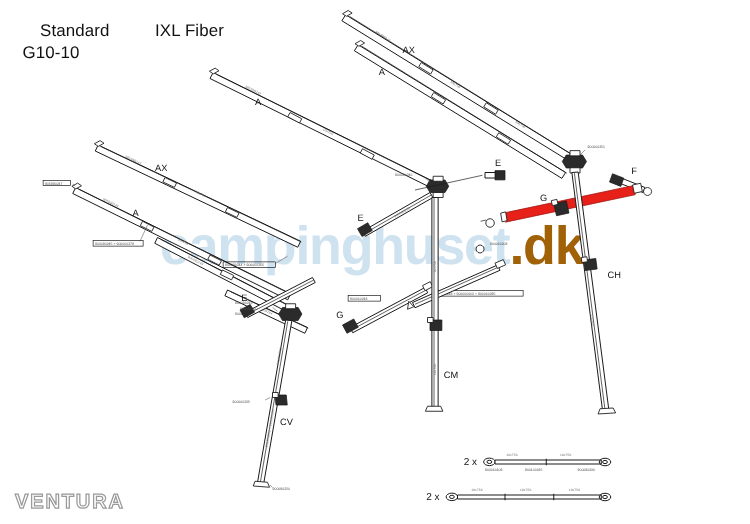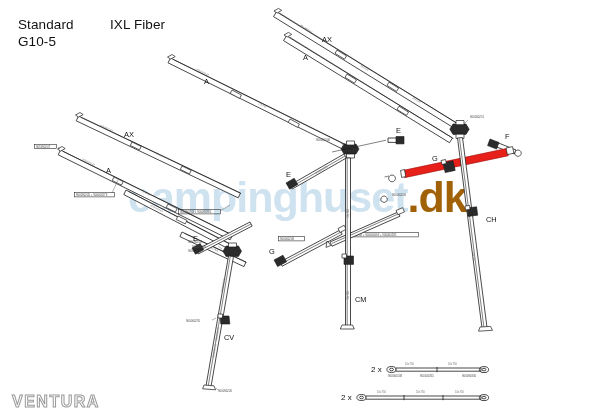--- a/index.html
+++ b/index.html
@@ -27,20 +27,21 @@
     display: block;
     white-space: nowrap;
     color: #111111;
     font-size: 13.5px;
     line-height: 17px;
     letter-spacing: .1px;
   }
   .title-model {
     display: inline-block;
     width: 92px;
+    margin-left: 14px;
   }
 
   
   #watermark {
     position: absolute;
     left: 0;
     top: 0;
     width: 600px;
     height: 419px;
     z-index: 5;
@@ -119,21 +120,21 @@
 <body>
 
 <div id="page">
 
   <div id="watermark">
     <div id="wm-text"><span>campinghuset</span><span class="dk">.dk</span></div>
   </div>
 
   <div id="title-block">
     <span class="title-row"><span class="title-model">Standard</span><span>IXL Fiber</span></span>
-    <span class="title-row">G10-5</span>
+    <span class="title-row">G10-10</span>
   </div>
 
   <div id="brand">VENTURA</div>
 
   <svg id="drawing" width="600" height="419" viewBox="0 0 600 419">
 
     <g>
 
       <path class="pole-outline" d="M276.5,11.8 L460.5,125.5 L457.5,130.2 L273.5,16.6 Z"></path>
       <path class="thin" d="M279.5,13.0 L461.5,126.0"></path>

